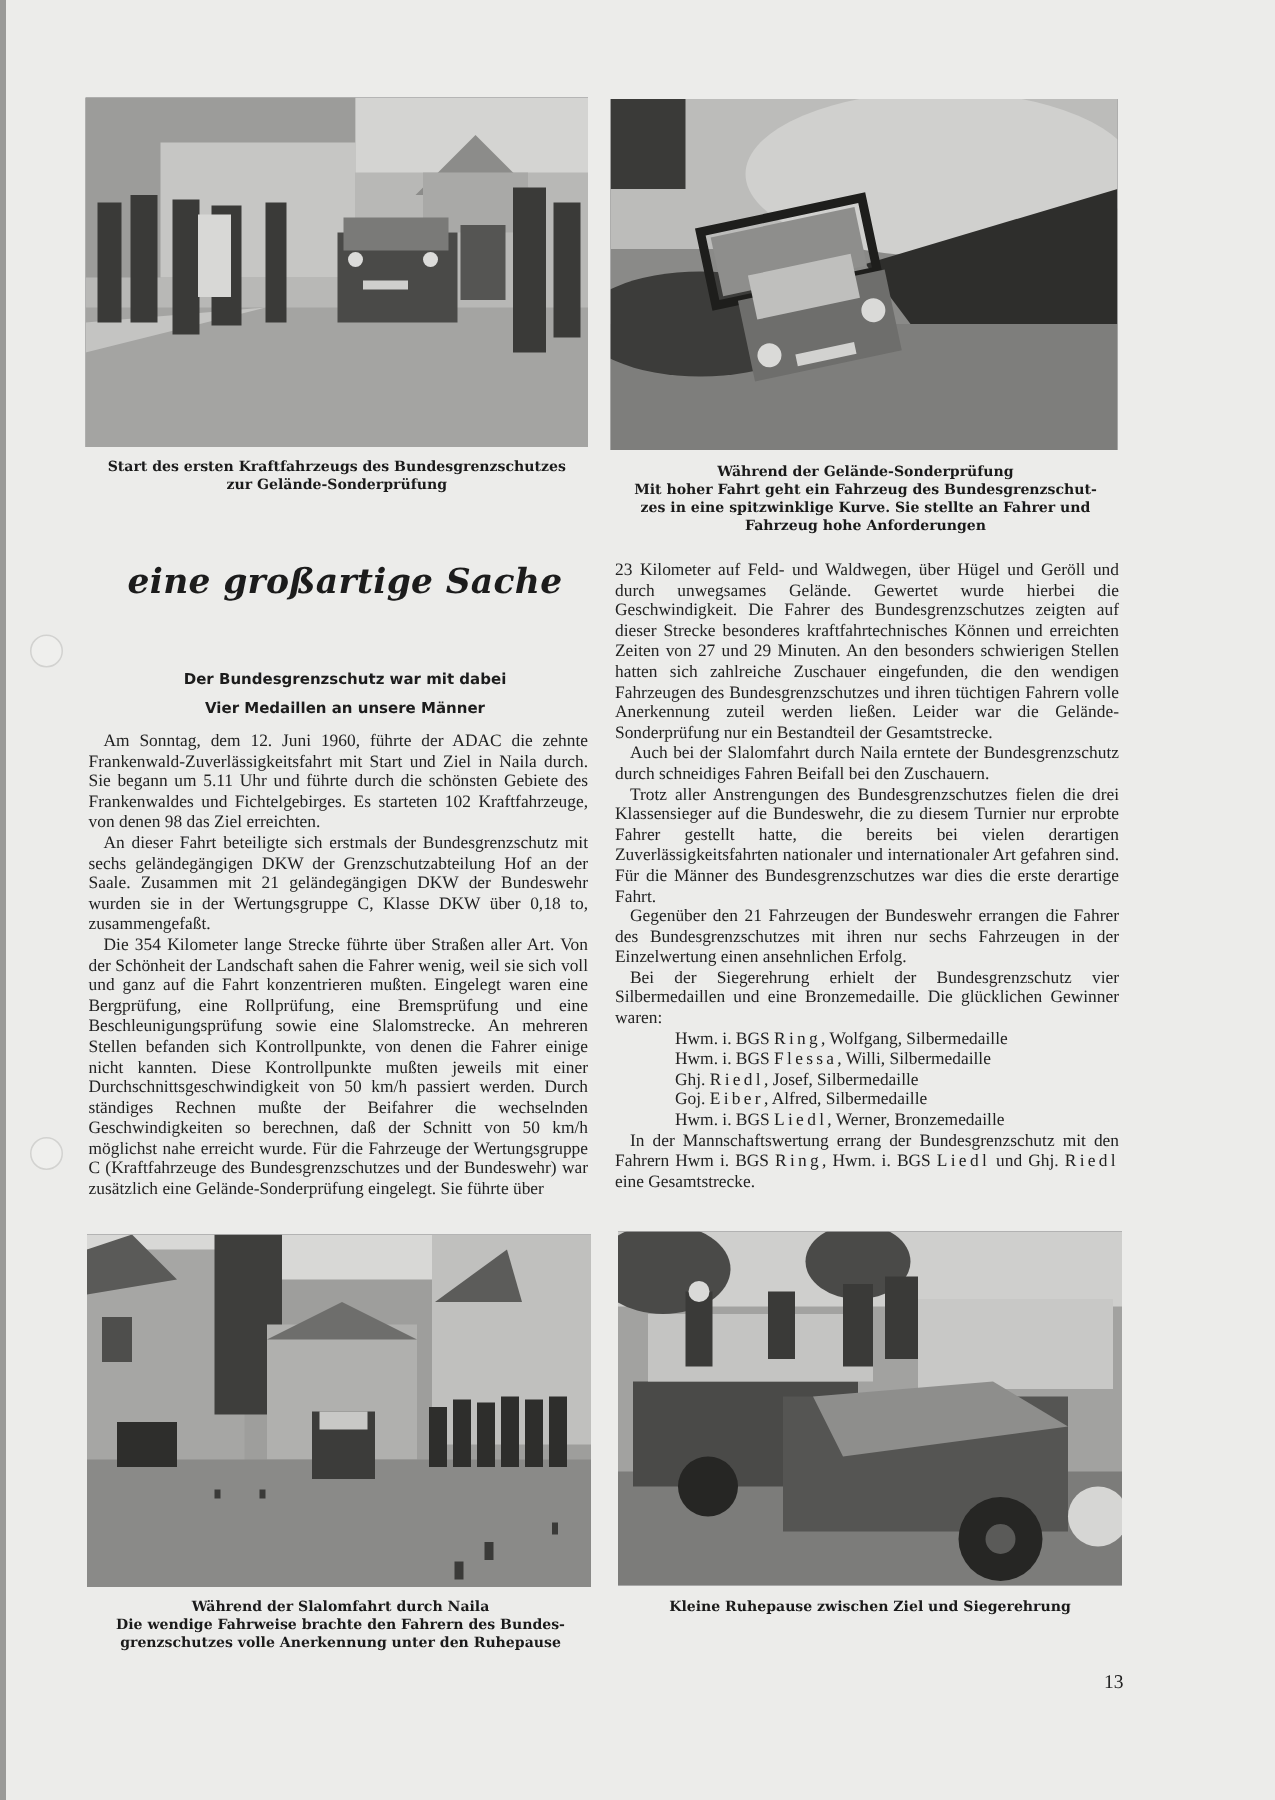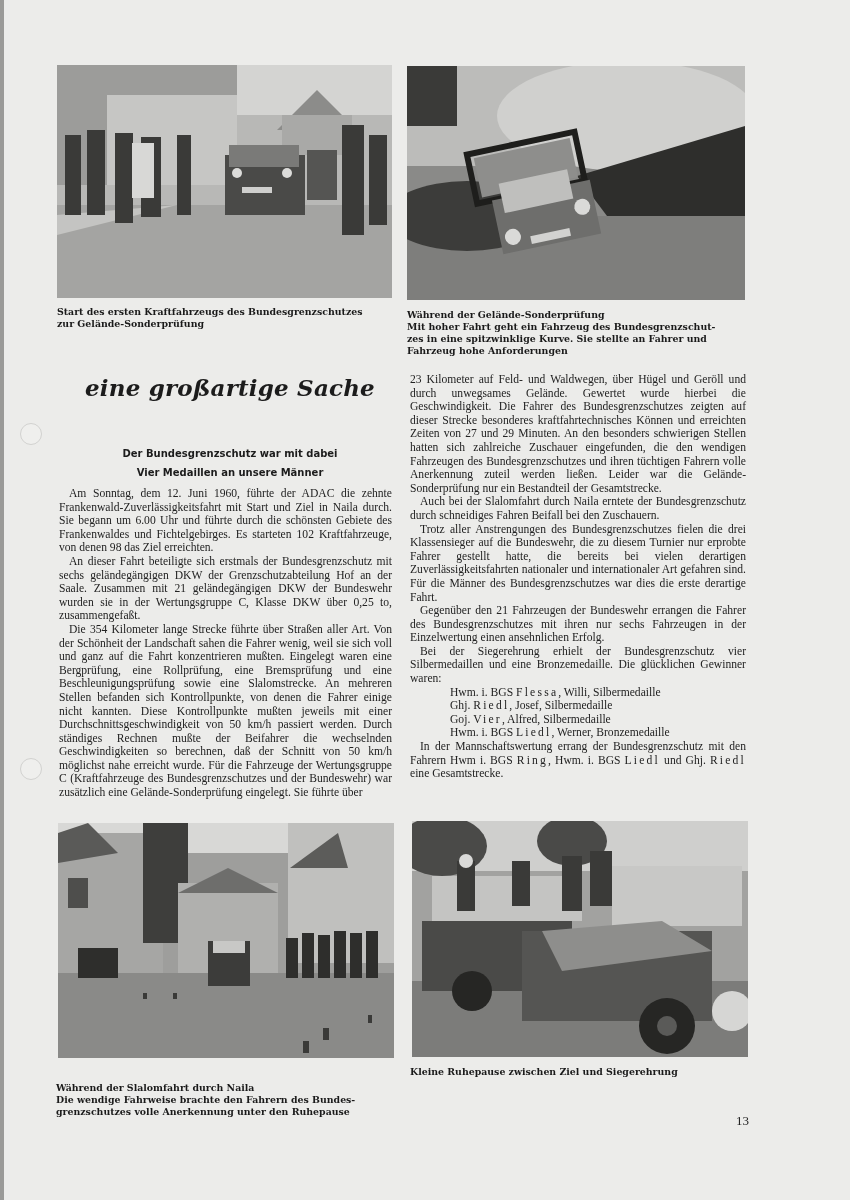--- a/index.html
+++ b/index.html
@@ -7,21 +7,21 @@
     width: 850px; height: 1200px; position: relative; overflow: hidden;
     background: #ececea;
     font-family: "DejaVu Serif", serif;
     color: #1e1e1e;
   }
   .edge { position: absolute; left: 0; top: 0; bottom: 0; width: 4px; background: #9a9a98; }
   .hole { position: absolute; left: 20px; width: 20px; height: 20px; border-radius: 50%;
           border: 1px solid #d2d2d0; background: #efefed; }
   .photo { position: absolute; overflow: hidden; background: #777; }
   .photo svg { width: 100%; height: 100%; display: block; }
-  .caption { position: absolute; text-align: left; font-family: "DejaVu Serif", serif;
+  .caption { position: absolute; text-align: center; font-family: "DejaVu Serif", serif;
              font-weight: bold; font-size: 9.4px; line-height: 12px; color: #1a1a1a; }
   .caption div { white-space: nowrap; }
   .headline { position: absolute; left: 60px; width: 340px; text-align: center;
               font-family: "DejaVu Serif", serif; font-style: italic; font-weight: bold;
               font-size: 23px; line-height: 28px; color: #1c1c1c; letter-spacing: 0.2px; }
   .subhead { position: absolute; left: 60px; width: 340px; text-align: center;
              font-family: "DejaVu Sans", sans-serif; font-weight: bold; font-size: 10px;
              line-height: 19px; color: #1c1c1c; }
   .col { position: absolute; font-family: "Liberation Serif", serif; font-size: 11.6px;
          line-height: 13.6px; color: #222; text-align: justify; }
@@ -102,35 +102,36 @@
 
 <div class="headline" style="top:374px;">
   <div>eine großartige Sache</div>
 </div>
 <div class="subhead" style="top:444px;text-align:center;">
   <div>Der Bundesgrenzschutz war mit dabei</div>
   <div>Vier Medaillen an unsere Männer</div>
 </div>
 
 <div class="col" style="left:59px;top:487px;width:333px;">
-  <p>Am Sonntag, dem 12. Juni 1960, führte der ADAC die zehnte Frankenwald-Zuverlässigkeitsfahrt mit Start und Ziel in Naila durch. Sie begann um 6.00 Uhr und führte durch die schönsten Gebiete des Frankenwaldes und Fichtelgebirges. Es starteten 102 Kraftfahrzeuge, von denen 98 das Ziel erreichten.</p>
-  <p>An dieser Fahrt beteiligte sich erstmals der Bundesgrenzschutz mit sechs geländegängigen DKW der Grenzschutzabteilung Hof an der Saale. Zusammen mit 21 geländegängigen DKW der Bundeswehr wurden sie in der Wertungsgruppe C, Klasse DKW über 0,25 to, zusammengefaßt.</p>
+  <p>Am Sonntag, dem 12. Juni 1960, führte der ADAC die zehnte Frankenwald-Zuverlässigkeitsfahrt mit Start und Ziel in Naila durch. Sie begann um 5.11 Uhr und führte durch die schönsten Gebiete des Frankenwaldes und Fichtelgebirges. Es starteten 102 Kraftfahrzeuge, von denen 98 das Ziel erreichten.</p>
+  <p>An dieser Fahrt beteiligte sich erstmals der Bundesgrenzschutz mit sechs geländegängigen DKW der Grenzschutzabteilung Hof an der Saale. Zusammen mit 21 geländegängigen DKW der Bundeswehr wurden sie in der Wertungsgruppe C, Klasse DKW über 0,18 to, zusammengefaßt.</p>
   <p>Die 354 Kilometer lange Strecke führte über Straßen aller Art. Von der Schönheit der Landschaft sahen die Fahrer wenig, weil sie sich voll und ganz auf die Fahrt konzentrieren mußten. Eingelegt waren eine Bergprüfung, eine Rollprüfung, eine Bremsprüfung und eine Beschleunigungsprüfung sowie eine Slalomstrecke. An mehreren Stellen befanden sich Kontrollpunkte, von denen die Fahrer einige nicht kannten. Diese Kontrollpunkte mußten jeweils mit einer Durchschnittsgeschwindigkeit von 50 km/h passiert werden. Durch ständiges Rechnen mußte der Beifahrer die wechselnden Geschwindigkeiten so berechnen, daß der Schnitt von 50 km/h möglichst nahe erreicht wurde. Für die Fahrzeuge der Wertungsgruppe C (Kraftfahrzeuge des Bundesgrenzschutzes und der Bundeswehr) war zusätzlich eine Gelände-Sonderprüfung eingelegt. Sie führte über</p>
 </div>
 
 <div class="col" style="left:410px;top:373px;width:336px;">
   <p class="noindent">23 Kilometer auf Feld- und Waldwegen, über Hügel und Geröll und durch unwegsames Gelände. Gewertet wurde hierbei die Geschwindigkeit. Die Fahrer des Bundesgrenzschutzes zeigten auf dieser Strecke besonderes kraftfahrtechnisches Können und erreichten Zeiten von 27 und 29 Minuten. An den besonders schwierigen Stellen hatten sich zahlreiche Zuschauer eingefunden, die den wendigen Fahrzeugen des Bundesgrenzschutzes und ihren tüchtigen Fahrern volle Anerkennung zuteil werden ließen. Leider war die Gelände-Sonderprüfung nur ein Bestandteil der Gesamtstrecke.</p>
   <p>Auch bei der Slalomfahrt durch Naila erntete der Bundesgrenzschutz durch schneidiges Fahren Beifall bei den Zuschauern.</p>
   <p>Trotz aller Anstrengungen des Bundesgrenzschutzes fielen die drei Klassensieger auf die Bundeswehr, die zu diesem Turnier nur erprobte Fahrer gestellt hatte, die bereits bei vielen derartigen Zuverlässigkeitsfahrten nationaler und internationaler Art gefahren sind. Für die Männer des Bundesgrenzschutzes war dies die erste derartige Fahrt.</p>
   <p>Gegenüber den 21 Fahrzeugen der Bundeswehr errangen die Fahrer des Bundesgrenzschutzes mit ihren nur sechs Fahrzeugen in der Einzelwertung einen ansehnlichen Erfolg.</p>
   <p>Bei der Siegerehrung erhielt der Bundesgrenzschutz vier Silbermedaillen und eine Bronzemedaille. Die glücklichen Gewinner waren:</p>
   <ul class="winners">
+    <li><span>Hwm. i. BGS</span> <span class="sp">Ring</span><span>, Wolfgang, Silbermedaille</span></li>
     <li><span>Hwm. i. BGS</span> <span class="sp">Flessa</span><span>, Willi, Silbermedaille</span></li>
     <li><span>Ghj.</span> <span class="sp">Riedl</span><span>, Josef, Silbermedaille</span></li>
-    <li><span>Goj.</span> <span class="sp">Vier</span><span>, Alfred, Silbermedaille</span></li>
+    <li><span>Goj.</span> <span class="sp">Eiber</span><span>, Alfred, Silbermedaille</span></li>
     <li><span>Hwm. i. BGS</span> <span class="sp">Liedl</span><span>, Werner, Bronzemedaille</span></li>
   </ul>
   <p><span>In der Mannschaftswertung errang der Bundesgrenzschutz mit den Fahrern Hwm i. BGS</span> <span class="sp">Ring</span><span>, Hwm. i. BGS</span> <span class="sp">Liedl</span> <span>und Ghj.</span> <span class="sp">Riedl</span> <span>eine Gesamtstrecke.</span></p>
 </div>
 
 <div class="photo" style="left:58px;top:823px;width:336px;height:235px;">
   <svg viewBox="0 0 336 235" preserveAspectRatio="none">
     <rect width="336" height="235" fill="#9e9e9c"></rect>
     <rect x="0" y="0" width="336" height="30" fill="#d8d8d6"></rect>
     <rect x="0" y="10" width="105" height="145" fill="#a6a6a4"></rect>
@@ -155,21 +156,21 @@
     </g>
     <g fill="#3a3a38">
       <rect x="85" y="170" width="4" height="6"></rect>
         <rect x="115" y="170" width="4" height="6"></rect>
       <rect x="265" y="205" width="6" height="12"></rect>
         <rect x="245" y="218" width="6" height="12"></rect>
       <rect x="310" y="192" width="4" height="8"></rect>
     </g>
   </svg>
 </div>
-<div class="caption" style="left:56px;top:1066px;width:342px;margin-top:16px;">
+<div class="caption" style="left:56px;top:1066px;width:342px;">
   <div>Während der Slalomfahrt durch Naila</div>
   <div>Die wendige Fahrweise brachte den Fahrern des Bundes-</div>
   <div>grenzschutzes volle Anerkennung unter den Ruhepause</div>
 </div>
 
 <div class="photo" style="left:412px;top:821px;width:336px;height:236px;">
   <svg viewBox="0 0 336 236" preserveAspectRatio="none">
     <rect width="336" height="236" fill="#a2a2a0"></rect>
     <rect x="0" y="0" width="336" height="50" fill="#cfcfcd"></rect>
     <ellipse cx="30" cy="25" rx="45" ry="30" fill="#4a4a48"></ellipse>

